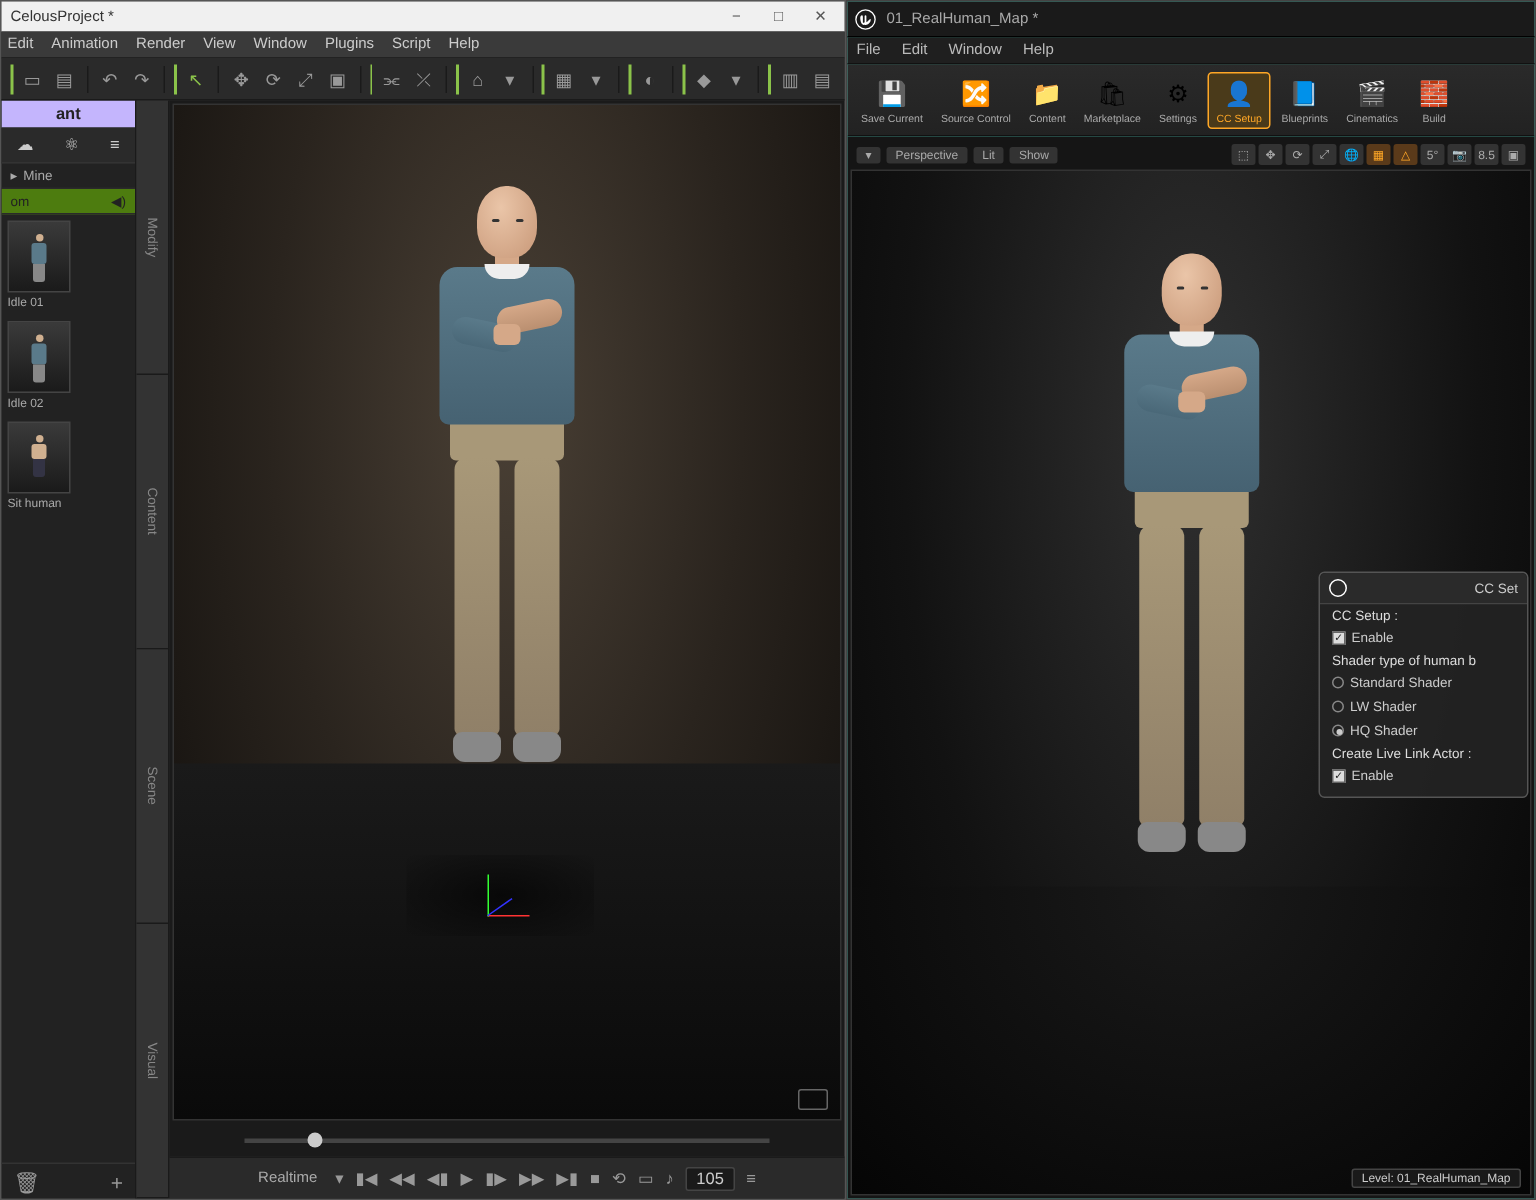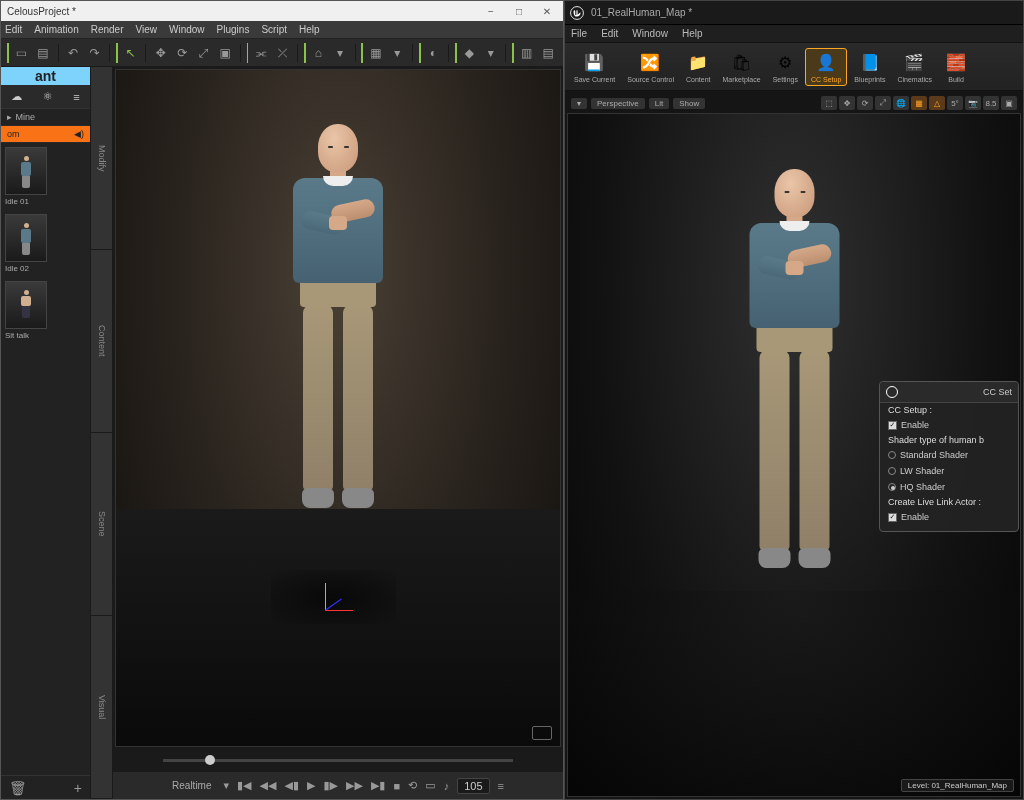--- a/index.html
+++ b/index.html
@@ -17,25 +17,25 @@
 .menu-item { cursor: pointer; }
 
 .toolbar-left { height: 28px; background: #2a2a2a; display: flex; align-items: center; padding: 0 6px; gap: 4px; border-bottom: 1px solid #1a1a1a; }
 .tb-btn { width: 20px; height: 20px; display: flex; align-items: center; justify-content: center; cursor: pointer; color: #999; font-size: 12px; border-radius: 2px; }
 .tb-btn.green { color: #8bc34a; }
 .tb-sep { width: 1px; height: 18px; background: #1a1a1a; margin: 0 2px; }
 .tb-accent { width: 2px; height: 20px; background: #8bc34a; }
 
 .main-left { flex: 1; display: flex; overflow: hidden; }
 .sidebar-left { width: 90px; background: #222; display: flex; flex-direction: column; border-right: 1px solid #1a1a1a; }
-.sidebar-header { height: 18px; background: #7dd3fc; color: #222; font-size: 14px; display: flex; align-items: center; justify-content: center; font-weight: bold; }
+.sidebar-header { height: 18px; background: #c4b5fd; color: #222; font-size: 11px; display: flex; align-items: center; justify-content: center; font-weight: bold; }
 .sidebar-iconbar { height: 24px; background: #2a2a2a; display: flex; align-items: center; justify-content: space-around; border-bottom: 1px solid #333; }
 .sb-icon { color: #ccc; font-size: 11px; cursor: pointer; }
 .sidebar-row { padding: 3px 6px; font-size: 9px; color: #aaa; display: flex; align-items: center; gap: 4px; border-bottom: 1px solid #2a2a2a; }
-.sidebar-row.green { background: #f97316; color: #222; }
+.sidebar-row.green { background: #4d7c0f; color: #222; }
 .sidebar-thumbs { flex: 1; padding: 4px; overflow: hidden; }
 .thumb-item { margin-bottom: 8px; }
 .thumb { width: 42px; height: 48px; background: linear-gradient(#3a3a3a,#1a1a1a); border: 1px solid #444; position: relative; }
 .thumb-char { position: absolute; left: 50%; top: 8px; transform: translateX(-50%); width: 14px; height: 32px; }
 .thumb-head { width: 5px; height: 5px; background: #d0b090; border-radius: 50%; margin: 0 auto; }
 .thumb-body { width: 10px; height: 14px; background: #5a7a8a; margin: 1px auto 0; border-radius: 2px; }
 .thumb-legs { width: 8px; height: 12px; background: #888; margin: 0 auto; border-radius: 0 0 2px 2px; }
 .thumb-label { font-size: 8px; color: #aaa; margin-top: 2px; }
 .sidebar-footer { height: 24px; border-top: 1px solid #333; display: flex; align-items: center; justify-content: space-between; padding: 0 8px; }
 .sf-btn { color: #999; font-size: 14px; cursor: pointer; }
@@ -214,21 +214,21 @@
           <div class="thumb-label">Idle 02</div>
         </div>
         <div class="thumb-item">
           <div class="thumb">
               <div class="thumb-char">
                 <div class="thumb-head"></div>
                 <div class="thumb-body" style="background:#d0b090;height:10px"></div>
                 <div class="thumb-legs" style="background:#334"></div>
               </div>
             </div>
-          <div class="thumb-label">Sit talk</div>
+          <div class="thumb-label">Sit human</div>
         </div>
       </div>
       <div class="sidebar-footer">
         <span class="sf-btn">🗑</span>
         <span class="sf-btn">+</span>
       </div>
     </div>
 
     <div class="vtabs">
       <div class="vtab">Modify</div>

